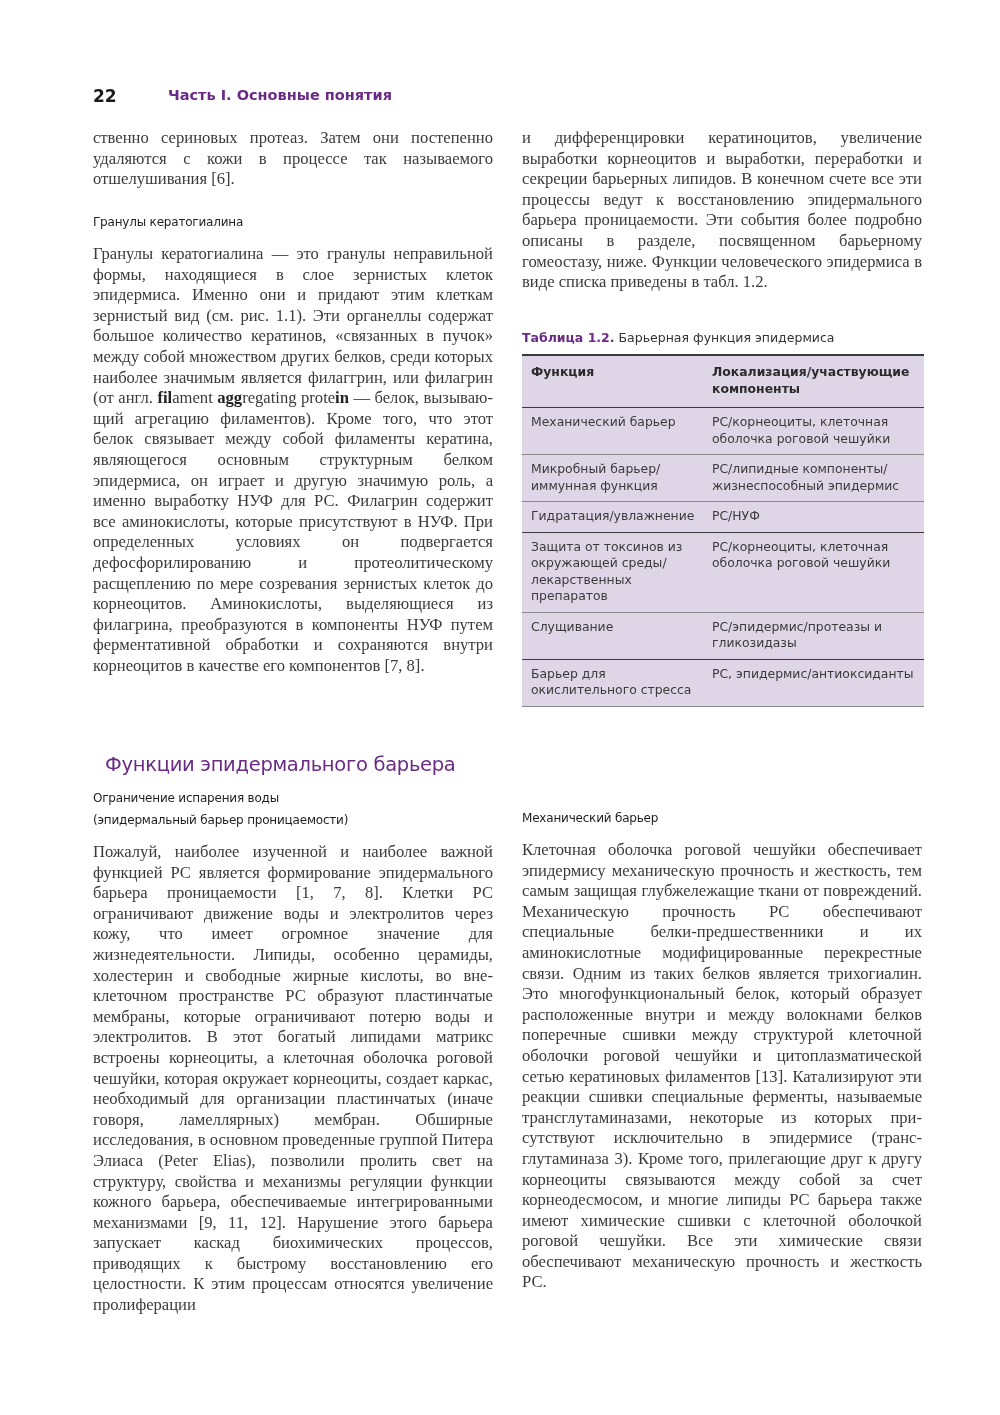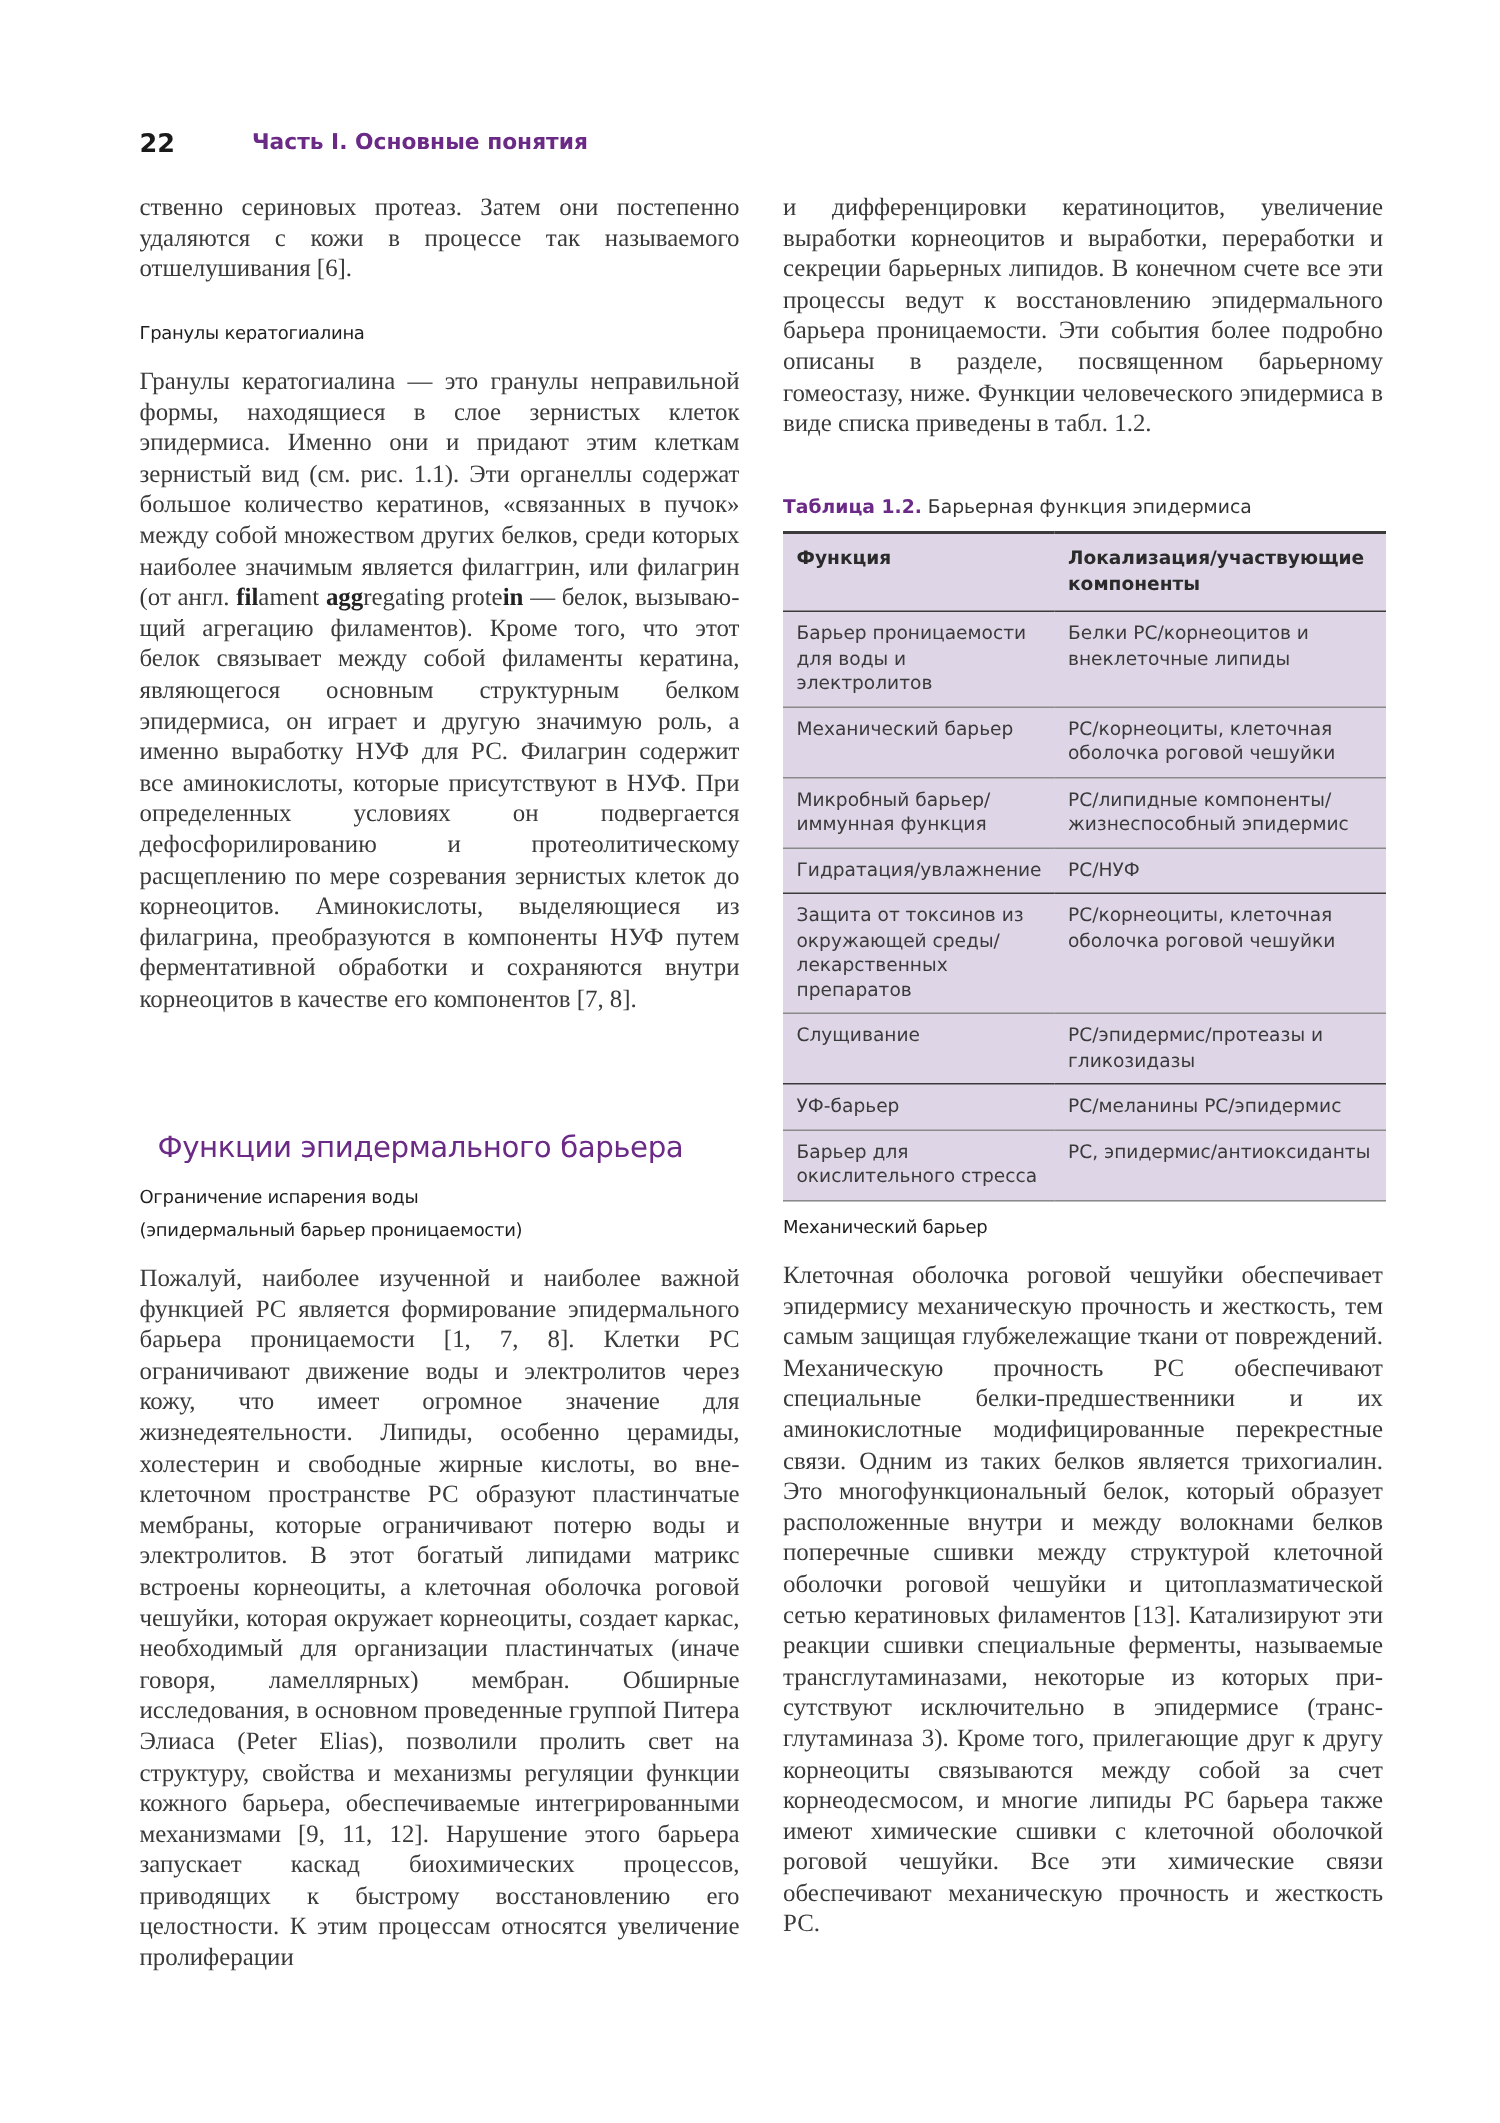--- a/index.html
+++ b/index.html
@@ -136,46 +136,38 @@
             <col class="c2">
           </colgroup>
         <thead>
           <tr>
             <th>Функция</th>
             <th>Локализация/участвующие компоненты</th>
           </tr>
         </thead>
         <tbody>
           <tr>
-            <td>Барьер проницаемости для воды и электролитов</td>
-            <td>Белки РС/корнеоцитов и внеклеточные липиды</td>
-          </tr>
-          <tr>
             <td>Механический барьер</td>
             <td>РС/корнеоциты, клеточная оболочка роговой чешуйки</td>
           </tr>
           <tr>
             <td>Микробный барьер/ иммунная функция</td>
             <td>РС/липидные компоненты/ жизнеспособный эпидермис</td>
           </tr>
           <tr class="dark-bottom">
             <td>Гидратация/увлажнение</td>
             <td>РС/НУФ</td>
           </tr>
           <tr>
             <td>Защита от токсинов из окружающей среды/лекарственных препаратов</td>
             <td>РС/корнеоциты, клеточная оболочка роговой чешуйки</td>
           </tr>
           <tr class="dark-bottom">
             <td>Слущивание</td>
             <td>РС/эпидермис/протеазы и гликозидазы</td>
-          </tr>
-          <tr>
-            <td>УФ-барьер</td>
-            <td>РС/меланины РС/эпидермис</td>
           </tr>
           <tr>
             <td>Барьер для окислительного стресса</td>
             <td>РС, эпидермис/антиоксиданты</td>
           </tr>
         </tbody>
       </table>
     </div>
 
     <div class="abs" style="top:679px;">

